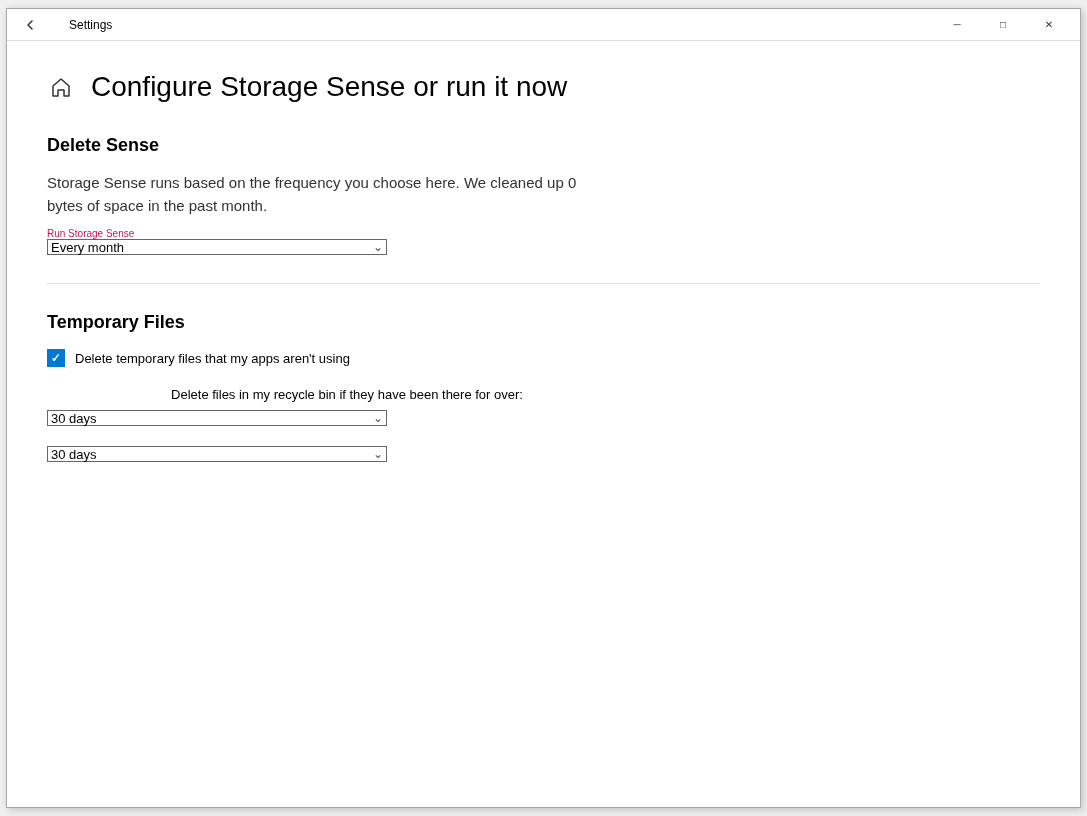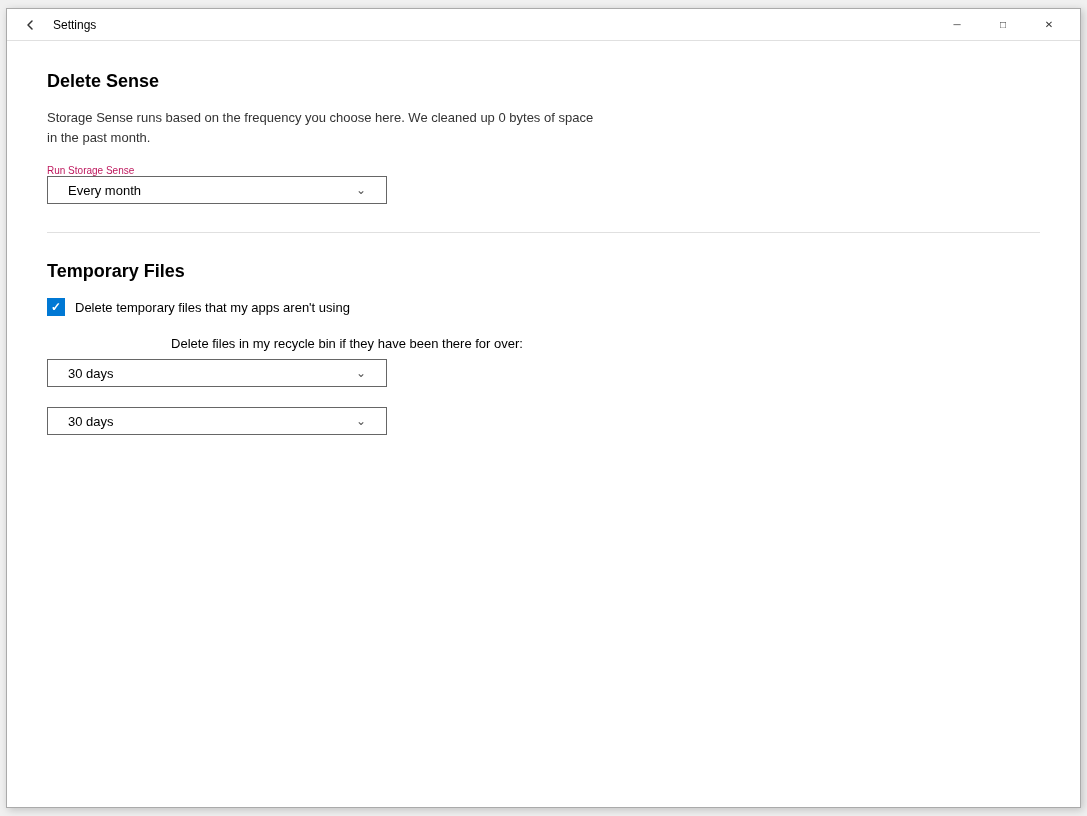--- a/index.html
+++ b/index.html
@@ -36,21 +36,21 @@
       height: 32px;
       background: #ffffff;
       padding: 0 8px;
       border-bottom: 1px solid #e0e0e0;
       flex-shrink: 0;
     }
 
     .titlebar-left {
       display: flex;
       align-items: center;
-      gap: 8px;
+      gap: 24px;
     }
 
     .titlebar-title {
       font-size: 12px;
       color: #000;
     }
 
     .titlebar-controls {
       display: flex;
       align-items: center;
@@ -160,40 +160,40 @@
       background: white;
       border-radius: 50%;
     }
 
     .toggle-label {
       font-size: 14px;
       color: #000;
     }
 
     .description-text {
-      font-size: 13px;
+      font-size: 15px;
       color: #333;
       line-height: 1.5;
-      margin-bottom: 18px;
+      margin-bottom: 11px;
       max-width: 550px;
     }
 
     .field-label {
       font-size: 10px;
       color: #be185d;
     }
 
     .dropdown {
       display: flex;
       align-items: center;
       justify-content: space-between;
       width: 340px;
-      height: 28px;
+      height: 16px;
       border: 1px solid #666;
-      padding: 0 20px;
+      padding: 0 3px;
       cursor: pointer;
       background: white;
       font-size: 13px;
       color: #000;
       margin-bottom: 20px;
     }
 
     .chevron {
       font-size: 12px;
       color: #555;
@@ -255,20 +255,28 @@
     </div>
     <div class="titlebar-controls">
       <button class="titlebar-btn">─</button>
       <button class="titlebar-btn">□</button>
       <button class="titlebar-btn close">✕</button>
     </div>
   </div>
 
   <div class="content">
 
+    <div class="page-header">
+      <div class="home-icon">
+        <svg width="22" height="22" viewBox="0 0 22 22" fill="none">
+          <path d="M3 10L11 3L19 10V20H14V14H8V20H3V10Z" stroke="#333" stroke-width="1.5" stroke-linejoin="round" fill="none"></path>
+        </svg>
+      </div>
+      <h1 class="page-title">Configure Storage Sense or run it now</h1>
+    </div>
 
     <div>
       <h2 class="section-title">Delete Sense</h2>
 
 
       <p class="description-text">Storage Sense runs based on the frequency you choose here. We cleaned up 0 bytes of space in the past month.</p>
 
       <div class="field-label">Run Storage Sense</div>
       <div class="dropdown">
         <span>Every month</span>

